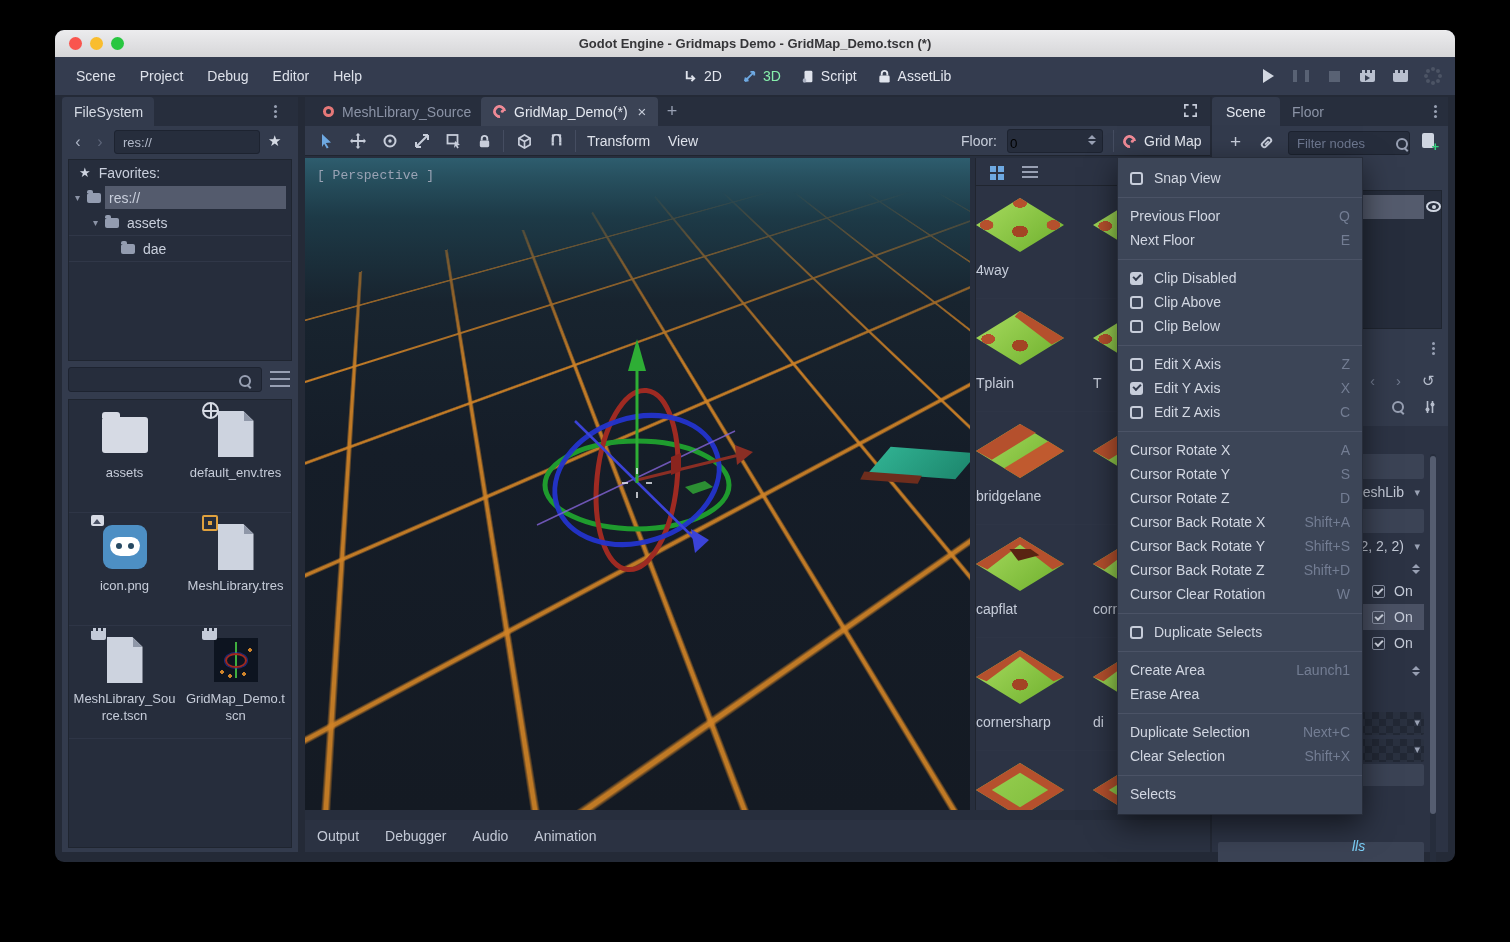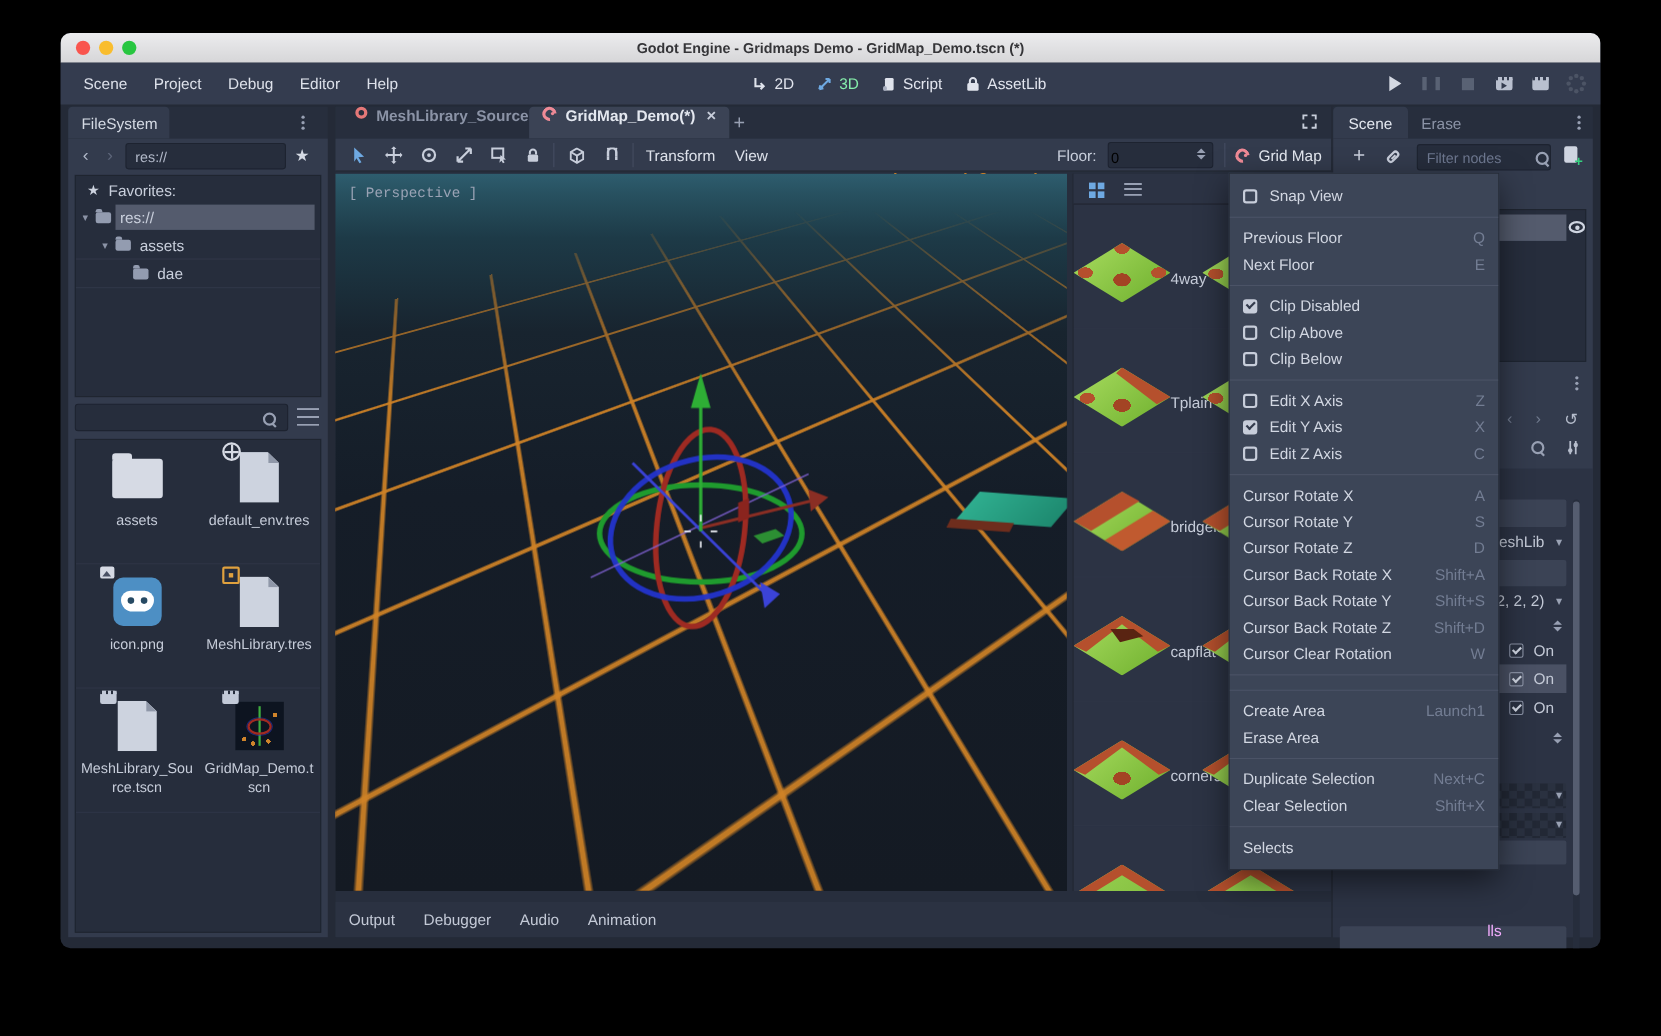--- a/index.html
+++ b/index.html
@@ -101,21 +101,21 @@
   .badge[data-badge="image"]::before{content:'';position:absolute;left:2px;top:4px;width:0;height:0;border-left:4px solid transparent;border-right:4px solid transparent;border-bottom:5px solid #4a5164;}
   .badge[data-badge="meshlib"]{width:12px;height:12px;border:2px solid #e0a13e;border-radius:2px;}
   .badge[data-badge="meshlib"]::before{content:'';position:absolute;left:4px;top:4px;width:4px;height:4px;background:#e0a13e;}
   .badge[data-badge="film"]{width:15px;height:12px;background:#c3cad8;border-radius:2px;}
   .badge[data-badge="film"]::before{content:'';position:absolute;left:0;top:0;width:100%;height:3px;
     background:repeating-linear-gradient(90deg,#262d3c 0 2px,#c3cad8 2px 5px);}
   .fname{margin-top:6px;font-size:13px;color:#c6ccd9;text-align:center;line-height:1.3;max-width:102px;word-break:break-all;}
   
   #centerdock{left:250px;top:67px;width:905px;height:755px;}
   .tabstrip{position:absolute;left:0;top:0;width:100%;height:29px;background:#272e3d;}
-  .etab{position:absolute;top:0;height:29px;display:flex;align-items:flex-start;gap:8px;padding:0 12px;box-sizing:border-box;font-size:14px;font-weight:bold;}
+  .etab{position:absolute;top:0;height:29px;display:flex;align-items:center;gap:8px;padding:0 12px;box-sizing:border-box;font-size:14px;}
   .etab.inactive{color:#8b93a6;}
   .etab.active{background:#3b4355;border-radius:4px 4px 0 0;color:#e4e8f0;}
   .newtab{position:absolute;left:356px;top:2px;width:22px;height:24px;color:#98a0b3;font-size:18px;text-align:center;line-height:24px;}
   .expandbtn{position:absolute;left:878px;top:6px;}
   .vtoolbar{position:absolute;left:0;top:29px;width:100%;height:30px;background:#333b4d;border-bottom:1px solid #20252f;box-sizing:border-box;}
   .tbtn{position:absolute;top:3px;width:26px;height:24px;display:flex;align-items:center;justify-content:center;}
   .vsep{position:absolute;top:4px;width:1px;height:22px;background:#454d61;}
   .tmenu{position:absolute;top:0;height:30px;display:flex;align-items:center;font-size:14px;color:#dde1ea;}
   .floorlbl{position:absolute;left:656px;top:0;height:30px;display:flex;align-items:center;font-size:14px;color:#c9cfdc;}
   .floorspin{position:absolute;left:702px;top:3px;width:96px;height:24px;}
@@ -136,21 +136,21 @@
   .slab::after{content:'';position:absolute;left:-4px;bottom:-7px;width:66%;height:8px;background:#6e2d1d;transform:skewX(20deg);}
   
   .palette{position:absolute;left:670px;top:61px;width:235px;height:652px;background:#2c3344;border-left:1px solid #20252f;box-sizing:border-box;}
   .pal-head{position:absolute;left:0;top:0;width:100%;height:28px;background:#2c3344;border-bottom:1px solid #20252f;box-sizing:border-box;}
   .grid4{position:absolute;left:14px;top:8px;width:6px;height:6px;background:#6ea9e2;
     box-shadow:8px 0 0 #6ea9e2,0 8px 0 #6ea9e2,8px 8px 0 #6ea9e2;}
   .listglyph{position:absolute;left:46px;top:8px;width:16px;height:12px;
     background:repeating-linear-gradient(180deg,#98a0b3 0 2px,transparent 2px 5px);}
   .pal-list{position:absolute;left:0;top:28px;right:0;bottom:0;overflow:hidden;}
   .pal-row{height:113px;border-bottom:1px solid #2e3546;display:flex;box-sizing:border-box;}
-  .pal-cell{width:117px;display:flex;flex-direction:row;align-items:center;padding-top:12px;box-sizing:border-box;}
+  .pal-cell{width:117px;display:flex;flex-direction:column;padding-top:12px;box-sizing:border-box;}
   .pal-name{margin-top:10px;font-size:14px;color:#c6ccd9;}
   .tile{width:88px;height:54px;position:relative;flex:none;}
   .tile i{position:absolute;inset:0;clip-path:polygon(50% 0,100% 50%,50% 100%,0 50%);}
   .tile .base{background:linear-gradient(140deg,#9ad153 25%,#7cba39 75%);}
   .tile[data-variant="flat"] .d1{background:
     radial-gradient(7px 5px at 50% 9%,#b5502d 98%,transparent),
     radial-gradient(7px 5px at 12% 50%,#b5502d 98%,transparent),
     radial-gradient(7px 5px at 88% 50%,#b5502d 98%,transparent),
     radial-gradient(8px 6px at 50% 62%,#a34424 98%,transparent);}
   .tile[data-variant="edge"] .d1{background:#b5502d;clip-path:polygon(50% 0,100% 50%,86% 62%,44% 10%);}
@@ -202,21 +202,21 @@
   .onwrap{position:absolute;left:6px;top:152px;width:206px;}
   .onrow{position:relative;height:26px;display:flex;align-items:center;}
   .onrow.hl{background:#4a5164;}
   .onchk{position:absolute;left:154px;width:13px;height:13px;background:#20263320;border:1px solid #8b93a6;border-radius:2px;box-sizing:border-box;}
   .onchk::after{content:'';position:absolute;left:2px;top:2px;width:6px;height:3px;border-left:2px solid #cfd5e1;border-bottom:2px solid #cfd5e1;transform:rotate(-45deg);}
   .onlbl{position:absolute;left:176px;font-size:14px;color:#c3c9d6;}
   .checker{position:absolute;left:6px;width:206px;height:23px;
     background:repeating-conic-gradient(#2a3140 0% 25%,#222835 0% 50%);background-size:14px 14px;border-radius:2px;}
   .scrolltrack{position:absolute;left:218px;top:328px;width:6px;height:418px;background:#262d3c;border-radius:3px;}
   .scrollthumb{position:absolute;left:0;top:2px;width:6px;height:358px;background:#555d70;border-radius:3px;}
-  .partial-lbl{position:absolute;left:140px;bottom:-2px;font-size:14px;color:#f0abfc;}
+  .partial-lbl{position:absolute;left:140px;bottom:-2px;font-size:14px;color:#7dd3fc;font-style:italic;}
   
   .gm-menu{position:absolute;left:1062px;top:127px;width:246px;background:#3c4557;border:1px solid #272d3a;
     box-shadow:0 10px 28px rgba(0,0,0,.55);padding:8px 0;box-sizing:border-box;z-index:60;}
   .mi{display:flex;align-items:center;height:24px;padding:0 12px;font-size:14px;color:#d2d7e2;}
   .mi .lbl{white-space:nowrap;}
   .mi .sc{margin-left:auto;color:#737d93;}
   .mi .chk{display:none;width:13px;height:13px;border-radius:3px;margin-right:11px;flex:none;position:relative;box-sizing:border-box;}
   .mi[data-check="off"] .chk{display:block;border:2px solid #c7cdda;}
   .mi[data-check="on"] .chk{display:block;background:#c7cdda;}
   .mi[data-check="on"] .chk::after{content:'';position:absolute;left:2.5px;top:2.5px;width:6px;height:3px;
@@ -621,21 +621,21 @@
           <span class="bb-tab">Animation</span>
       </div>
     </div>
 
     <div class="dock" id="rightdock">
       <div class="rd-tabstrip">
         <div class="rd-tab active" style="left:0">
             <span>Scene</span>
           </div>
         <div class="rd-tab inactive" style="left:66px">
-            <span>Erase</span>
+            <span>Floor</span>
           </div>
         <div class="dots rd-dots"></div>
       </div>
       <div class="rd-body">
         <div class="rd-toolrow">
           <span class="plus" style="position:absolute;left:18px;top:0">+</span>
           <span class="linkico" style="position:absolute;left:48px;top:9px"></span>
           <input class="tbox filterbox" placeholder="Filter nodes" style="">
           <span class="mag" style="position:absolute;left:184px;top:8px"></span>
           <span class="scrptico"></span>
@@ -800,20 +800,25 @@
         <div class="mi">
 
           <span class="lbl">Cursor Clear Rotation</span>
           <span class="sc">W</span>
         </div>
         <div class="mi sep">
           
           
           
         </div>
+        <div class="mi" data-check="off">
+          <span class="chk"></span>
+          <span class="lbl">Duplicate Selects</span>
+          <span class="sc"></span>
+        </div>
         <div class="mi sep">
           
           
           
         </div>
         <div class="mi">
 
           <span class="lbl">Create Area</span>
           <span class="sc">Launch1</span>
         </div>

